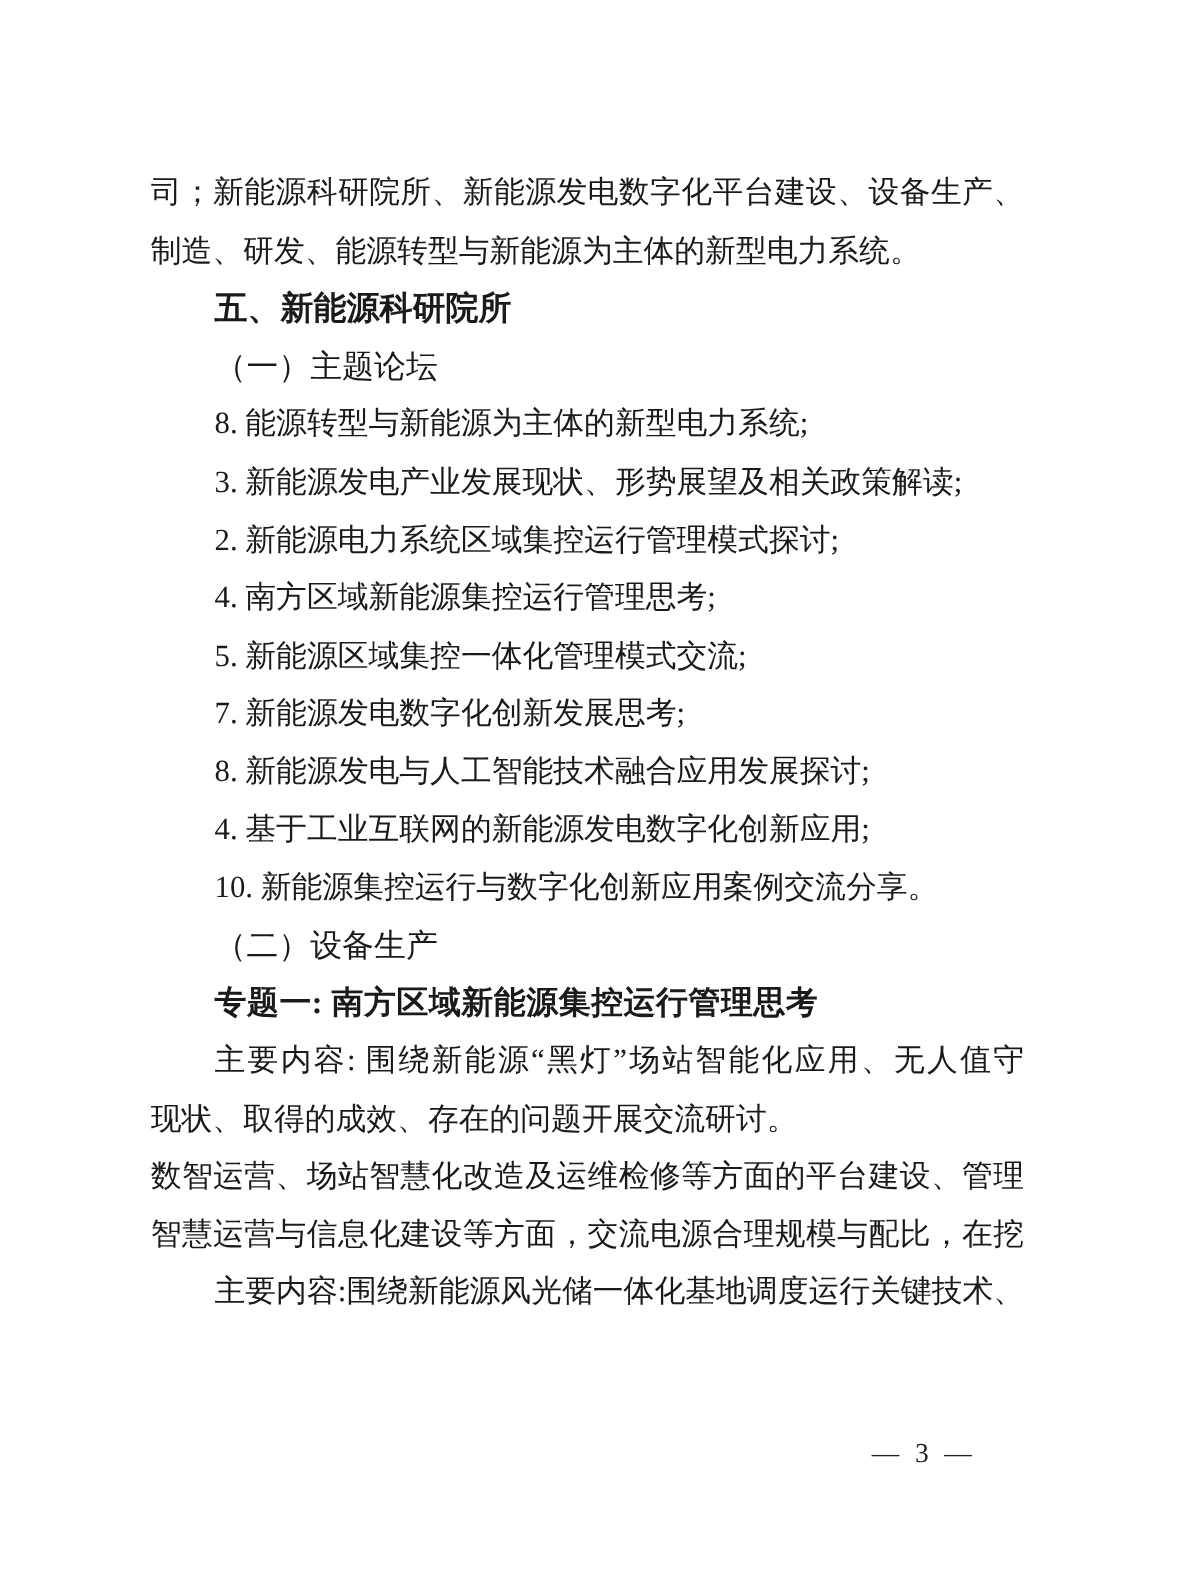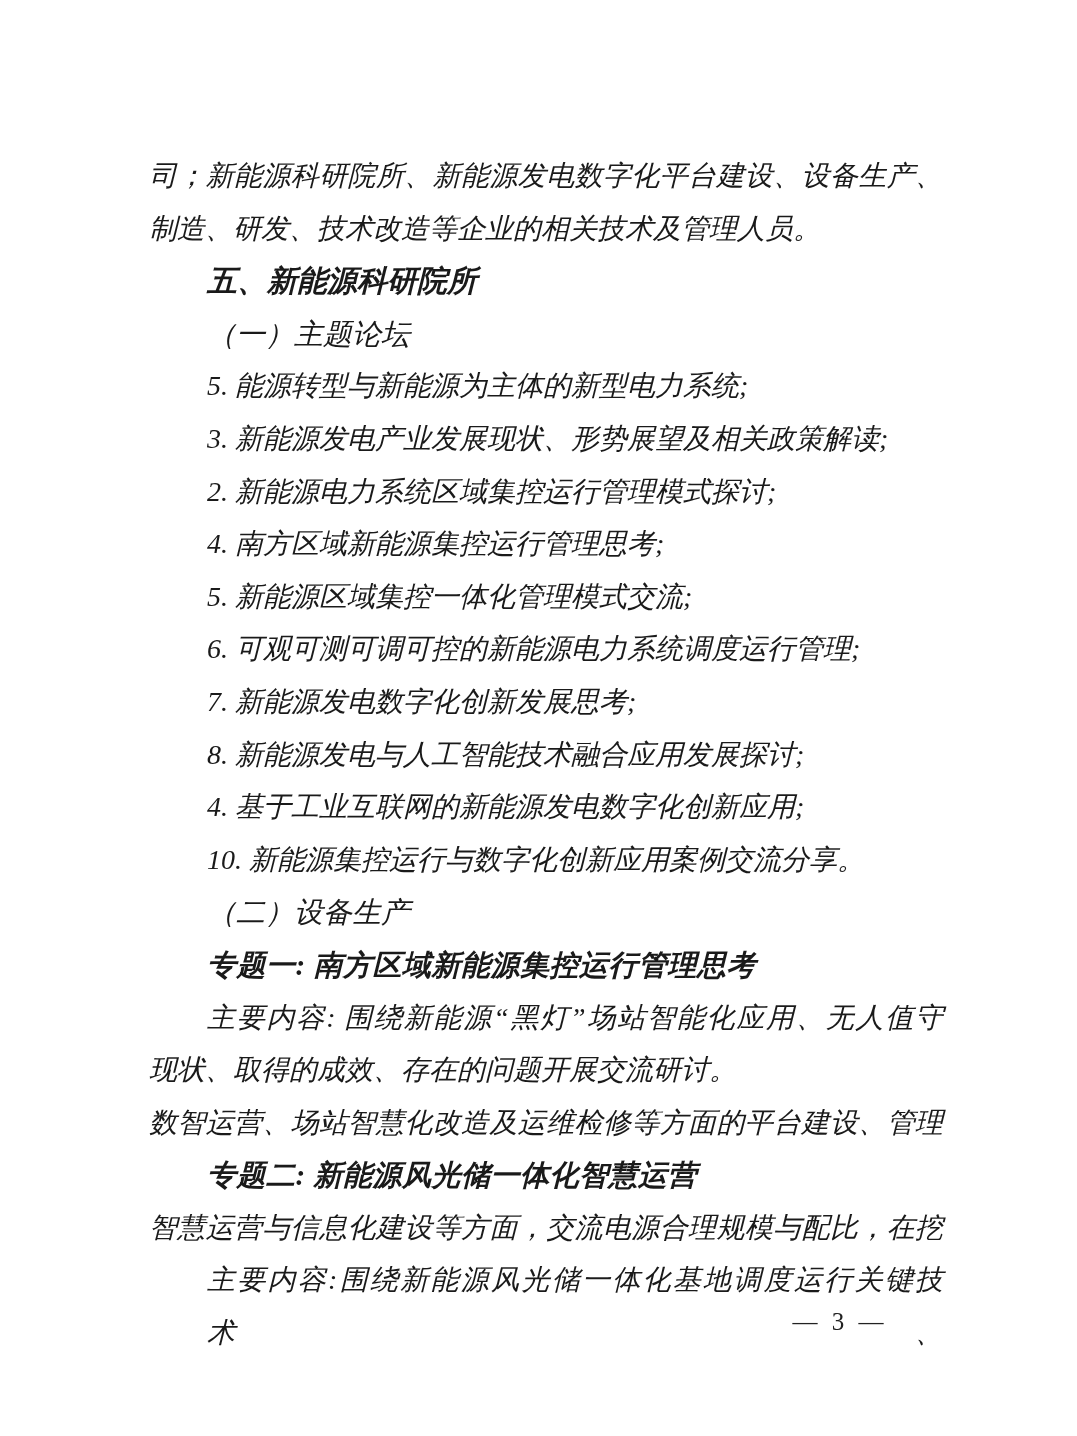--- a/index.html
+++ b/index.html
@@ -11,24 +11,23 @@
     position: relative;
     width: 1077px;
     height: 1436px;
     background: #ffffff;
     color: #1a1a1a;
     overflow: hidden;
     font-family: "Liberation Serif", "DejaVu Serif", serif;
   }
   .content {
     position: absolute;
-    left: 149px;
+    left: 137px;
     top: 150px;
     width: 794px;
-    font-style: italic;
   }
   .line {
     margin: 0;
     padding: 0;
     height: 52.6px;
     line-height: 52.6px;
     font-size: 28px;
     font-weight: normal;
     color: #1a1a1a;
     white-space: normal;
@@ -66,45 +65,43 @@
     letter-spacing: 4px;
   }
 </style>
 </head>
 <body>
 
 <div class="page">
   <main class="content">
 
     <p class="line justify">司；新能源科研院所、新能源发电数字化平台建设、设备生产、</p>
-    <p class="line">制造、研发、技术改造等企业的相关技术及管理人员。</p>
+    <p class="line">制造、研发、能源转型与新能源为主体的新型电力系统。</p>
 
     <h2 class="line heading-main indent">五、新能源科研院所</h2>
 
     <h3 class="line sub-heading indent">（一）主题论坛</h3>
 
-    <p class="line indent">5. 能源转型与新能源为主体的新型电力系统;</p>
+    <p class="line indent">8. 能源转型与新能源为主体的新型电力系统;</p>
     <p class="line indent">3. 新能源发电产业发展现状、形势展望及相关政策解读;</p>
     <p class="line indent">2. 新能源电力系统区域集控运行管理模式探讨;</p>
     <p class="line indent">4. 南方区域新能源集控运行管理思考;</p>
     <p class="line indent">5. 新能源区域集控一体化管理模式交流;</p>
-    <p class="line indent">6. 可观可测可调可控的新能源电力系统调度运行管理;</p>
     <p class="line indent">7. 新能源发电数字化创新发展思考;</p>
     <p class="line indent">8. 新能源发电与人工智能技术融合应用发展探讨;</p>
     <p class="line indent">4. 基于工业互联网的新能源发电数字化创新应用;</p>
     <p class="line indent">10. 新能源集控运行与数字化创新应用案例交流分享。</p>
 
     <h3 class="line sub-heading indent">（二）设备生产</h3>
 
     <h4 class="line topic-heading indent">专题一: 南方区域新能源集控运行管理思考</h4>
     <p class="line justify indent">主要内容: 围绕新能源“黑灯”场站智能化应用、无人值守</p>
     <p class="line">现状、取得的成效、存在的问题开展交流研讨。</p>
     <p class="line justify">数智运营、场站智慧化改造及运维检修等方面的平台建设、管理</p>
 
-    <h4 class="line topic-heading indent">专题二: 新能源风光储一体化智慧运营</h4>
     <p class="line justify">智慧运营与信息化建设等方面，交流电源合理规模与配比，在挖</p>
     <p class="line justify indent">主要内容:围绕新能源风光储一体化基地调度运行关键技术、</p>
 
   </main>
 
   <footer class="footer">
     <span>— 3 —</span>
   </footer>
 </div>
 

